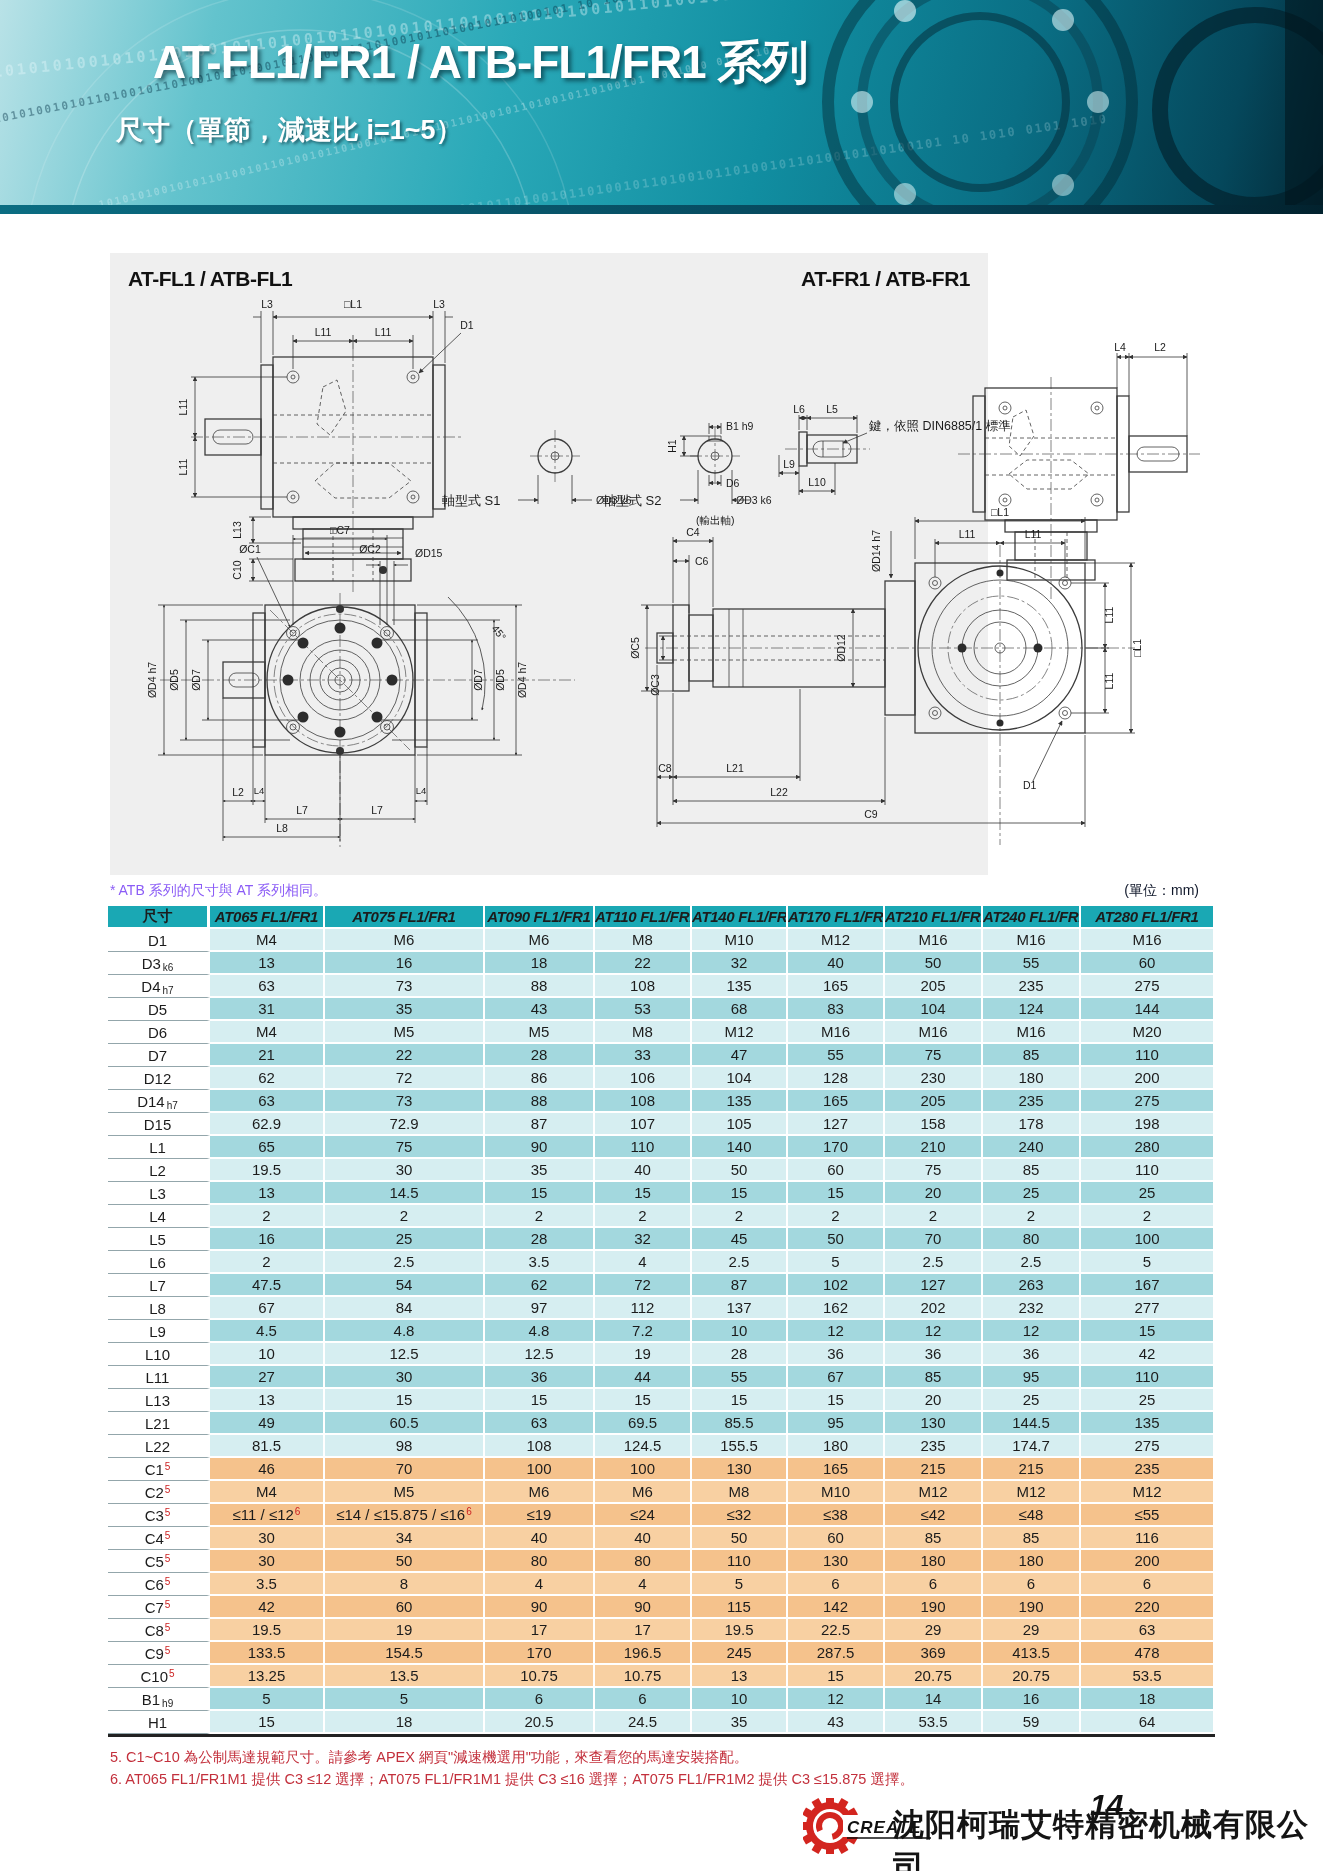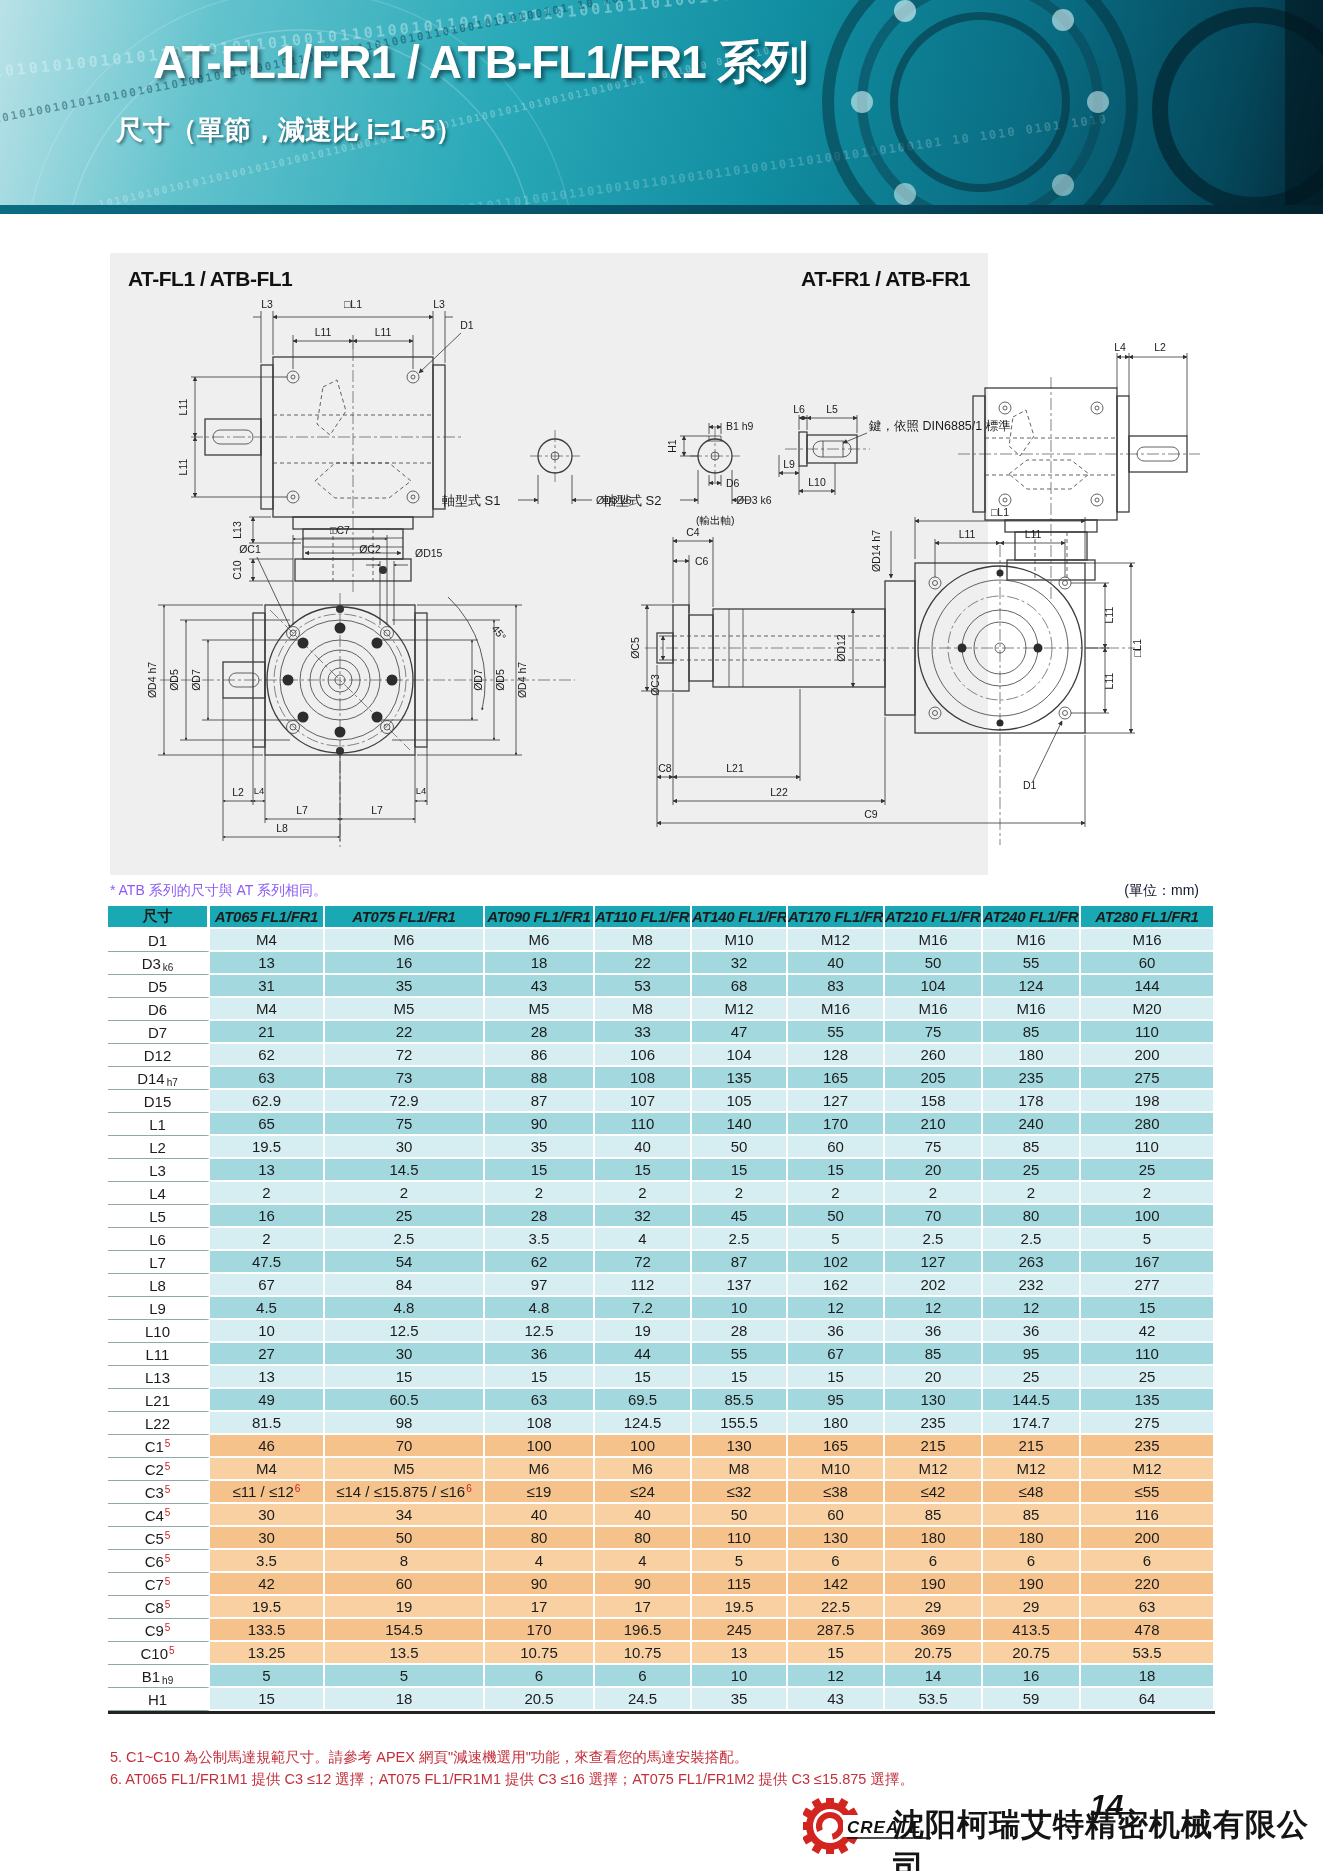--- a/index.html
+++ b/index.html
@@ -517,20 +517,32 @@
         <td class="cell teal-dark">16</td>
         <td class="cell teal-dark">18</td>
         <td class="cell teal-dark">22</td>
         <td class="cell teal-dark">32</td>
         <td class="cell teal-dark">40</td>
         <td class="cell teal-dark">50</td>
         <td class="cell teal-dark">55</td>
         <td class="cell teal-dark">60</td>
       </tr>
       <tr>
+        <td class="rowlabel">D4<span class="rl-sub">h7</span></td>
+        <td class="cell teal-light">63</td>
+        <td class="cell teal-light">73</td>
+        <td class="cell teal-light">88</td>
+        <td class="cell teal-light">108</td>
+        <td class="cell teal-light">135</td>
+        <td class="cell teal-light">165</td>
+        <td class="cell teal-light">205</td>
+        <td class="cell teal-light">235</td>
+        <td class="cell teal-light">275</td>
+      </tr>
+      <tr>
         <td class="rowlabel">D5</td>
         <td class="cell teal-dark">31</td>
         <td class="cell teal-dark">35</td>
         <td class="cell teal-dark">43</td>
         <td class="cell teal-dark">53</td>
         <td class="cell teal-dark">68</td>
         <td class="cell teal-dark">83</td>
         <td class="cell teal-dark">104</td>
         <td class="cell teal-dark">124</td>
         <td class="cell teal-dark">144</td>
@@ -560,21 +572,21 @@
         <td class="cell teal-dark">110</td>
       </tr>
       <tr>
         <td class="rowlabel">D12</td>
         <td class="cell teal-light">62</td>
         <td class="cell teal-light">72</td>
         <td class="cell teal-light">86</td>
         <td class="cell teal-light">106</td>
         <td class="cell teal-light">104</td>
         <td class="cell teal-light">128</td>
-        <td class="cell teal-light">260</td>
+        <td class="cell teal-light">230</td>
         <td class="cell teal-light">180</td>
         <td class="cell teal-light">200</td>
       </tr>
       <tr>
         <td class="rowlabel">D14<span class="rl-sub">h7</span></td>
         <td class="cell teal-dark">63</td>
         <td class="cell teal-dark">73</td>
         <td class="cell teal-dark">88</td>
         <td class="cell teal-dark">108</td>
         <td class="cell teal-dark">135</td>

